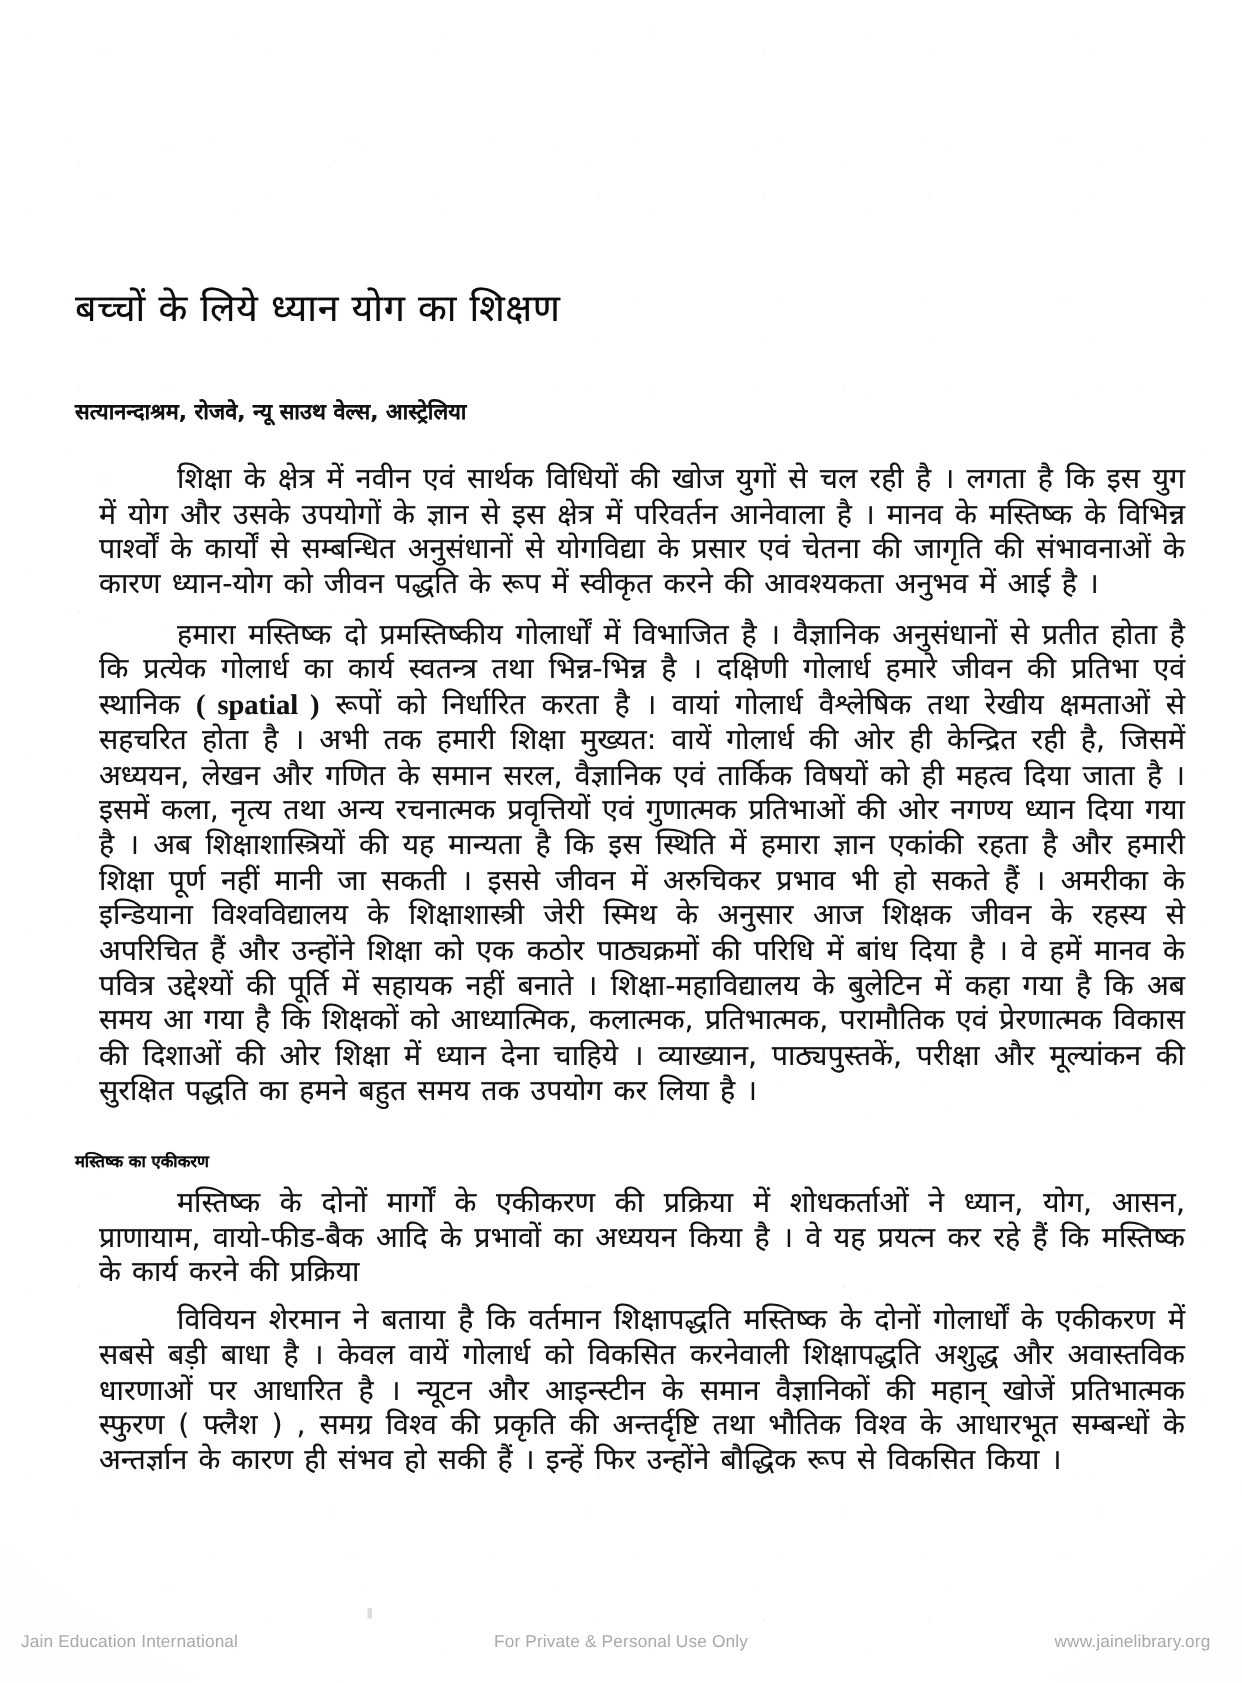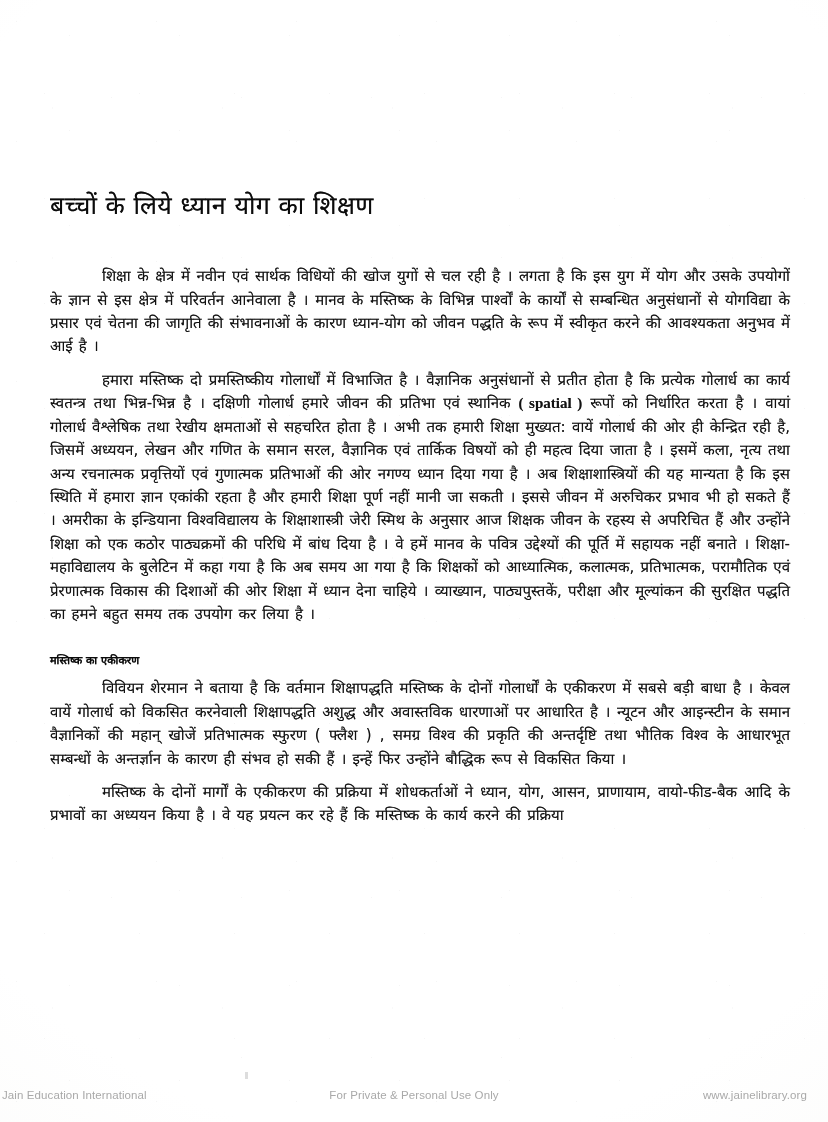--- a/index.html
+++ b/index.html
@@ -79,23 +79,23 @@
   .section-heading {
     font-size: 11px;
     font-weight: 700;
     margin: 26px 0 10px 0;
     color: #0b0b0b;
     text-shadow: 0 0 .5px rgba(0,0,0,.5);
   }
 
   
   .body-para {
-    font-size: 15px;
+    font-size: 19px;
     line-height: 23.4px;
-    margin: 0 0 10px 0;
+    margin: 0 0 10px 16px;
     text-align: justify;
     text-justify: inter-word;
     text-indent: 52px;
     word-spacing: 1.4px;
     color: #121212;
     text-shadow: 0 0 .45px rgba(0,0,0,.42);
   }
   .body-para.tight { margin-bottom: 8px; }
   .body-para .latin {
     font-family: "Liberation Serif", "DejaVu Serif", serif;
@@ -110,21 +110,21 @@
     right: 0;
     bottom: 14px;
     height: 26px;
     display: flex;
     align-items: center;
     font-family: "Liberation Sans", "DejaVu Sans", sans-serif;
     font-size: 11.5px;
     color: #a9a9a9;
     letter-spacing: .1px;
   }
-  .footer-left  { position: absolute; left: 2px; text-align: right; }
+  .footer-left  { position: absolute; left: 14px; text-align: right; }
   .footer-center{ position: absolute; left: 50%; transform: translateX(-50%); }
   .footer-right { position: absolute; right: 21px; }
 
   
   .scan-artifact {
     position: absolute;
     left: 245px;
     bottom: 43px;
     width: 3px;
     height: 7px;
@@ -135,39 +135,40 @@
 </head>
 <body>
 
 <div class="page">
 
   <div class="content">
 
     <h1 class="doc-title">बच्चों के लिये ध्यान योग का शिक्षण</h1>
 
     <div class="author-block">
+      <p class="author-affiliation">सत्यानन्दाश्रम, रोजवे, न्यू साउथ वेल्स, आस्ट्रेलिया</p>
     </div>
 
     <p class="body-para">शिक्षा के क्षेत्र में नवीन एवं सार्थक विधियों की खोज युगों से चल रही है । लगता है कि इस युग में योग और उसके उपयोगों के ज्ञान से इस क्षेत्र में परिवर्तन आनेवाला है । मानव के मस्तिष्क के विभिन्न पार्श्वों के कार्यों से सम्बन्धित अनुसंधानों से योगविद्या के प्रसार एवं चेतना की जागृति की संभावनाओं के कारण ध्यान-योग को जीवन पद्धति के रूप में स्वीकृत करने की आवश्यकता अनुभव में आई है ।</p>
 
     <p class="body-para">
       <span>हमारा मस्तिष्क दो प्रमस्तिष्कीय गोलार्धों में विभाजित है । वैज्ञानिक अनुसंधानों से प्रतीत होता है कि प्रत्येक गोलार्ध का कार्य स्वतन्त्र तथा भिन्न-भिन्न है । दक्षिणी गोलार्ध हमारे जीवन की प्रतिभा एवं स्थानिक</span>
       <span class="latin">( spatial )</span>
       <span>रूपों को निर्धारित करता है । वायां गोलार्ध वैश्लेषिक तथा रेखीय क्षमताओं से सहचरित होता है । अभी तक हमारी शिक्षा मुख्यत: वायें गोलार्ध की ओर ही केन्द्रित रही है, जिसमें अध्ययन, लेखन और गणित के समान सरल, वैज्ञानिक एवं तार्किक विषयों को ही महत्व दिया जाता है । इसमें कला, नृत्य तथा अन्य रचनात्मक प्रवृत्तियों एवं गुणात्मक प्रतिभाओं की ओर नगण्य ध्यान दिया गया है । अब शिक्षाशास्त्रियों की यह मान्यता है कि इस स्थिति में हमारा ज्ञान एकांकी रहता है और हमारी शिक्षा पूर्ण नहीं मानी जा सकती । इससे जीवन में अरुचिकर प्रभाव भी हो सकते हैं । अमरीका के इन्डियाना विश्वविद्यालय के शिक्षाशास्त्री जेरी स्मिथ के अनुसार आज शिक्षक जीवन के रहस्य से अपरिचित हैं और उन्होंने शिक्षा को एक कठोर पाठ्यक्रमों की परिधि में बांध दिया है । वे हमें मानव के पवित्र उद्देश्यों की पूर्ति में सहायक नहीं बनाते । शिक्षा-महाविद्यालय के बुलेटिन में कहा गया है कि अब समय आ गया है कि शिक्षकों को आध्यात्मिक, कलात्मक, प्रतिभात्मक, परामौतिक एवं प्रेरणात्मक विकास की दिशाओं की ओर शिक्षा में ध्यान देना चाहिये । व्याख्यान, पाठ्यपुस्तकें, परीक्षा और मूल्यांकन की सुरक्षित पद्धति का हमने बहुत समय तक उपयोग कर लिया है ।</span>
     </p>
 
     <h2 class="section-heading">मस्तिष्क का एकीकरण</h2>
 
+    <p class="body-para tight">मस्तिष्क के दोनों मार्गों के एकीकरण की प्रक्रिया में शोधकर्ताओं ने ध्यान, योग, आसन, प्राणायाम, वायो-फीड-बैक आदि के प्रभावों का अध्ययन किया है । वे यह प्रयत्न कर रहे हैं कि मस्तिष्क के कार्य करने की प्रक्रिया</p>
+
     <p class="body-para">
       <span>विवियन शेरमान ने बताया है कि वर्तमान शिक्षापद्धति मस्तिष्क के दोनों गोलार्धों के एकीकरण में सबसे बड़ी बाधा है । केवल वायें गोलार्ध को विकसित करनेवाली शिक्षापद्धति अशुद्ध और अवास्तविक धारणाओं पर आधारित है । न्यूटन और आइन्स्टीन के समान वैज्ञानिकों की महान् खोजें प्रतिभात्मक स्फुरण</span>
       <span>( फ्लैश )</span>
       <span>, समग्र विश्व की प्रकृति की अन्तर्दृष्टि तथा भौतिक विश्व के आधारभूत सम्बन्धों के अन्तर्ज्ञान के कारण ही संभव हो सकी हैं । इन्हें फिर उन्होंने बौद्धिक रूप से विकसित किया ।</span>
     </p>
-
-    <p class="body-para tight">मस्तिष्क के दोनों मार्गों के एकीकरण की प्रक्रिया में शोधकर्ताओं ने ध्यान, योग, आसन, प्राणायाम, वायो-फीड-बैक आदि के प्रभावों का अध्ययन किया है । वे यह प्रयत्न कर रहे हैं कि मस्तिष्क के कार्य करने की प्रक्रिया</p>
 
   </div>
 
   <div class="scan-artifact"></div>
 
   <div class="page-footer">
     <span class="footer-left">Jain Education International</span>
     <span class="footer-center">For Private &amp; Personal Use Only</span>
     <span class="footer-right">www.jainelibrary.org</span>
   </div>

